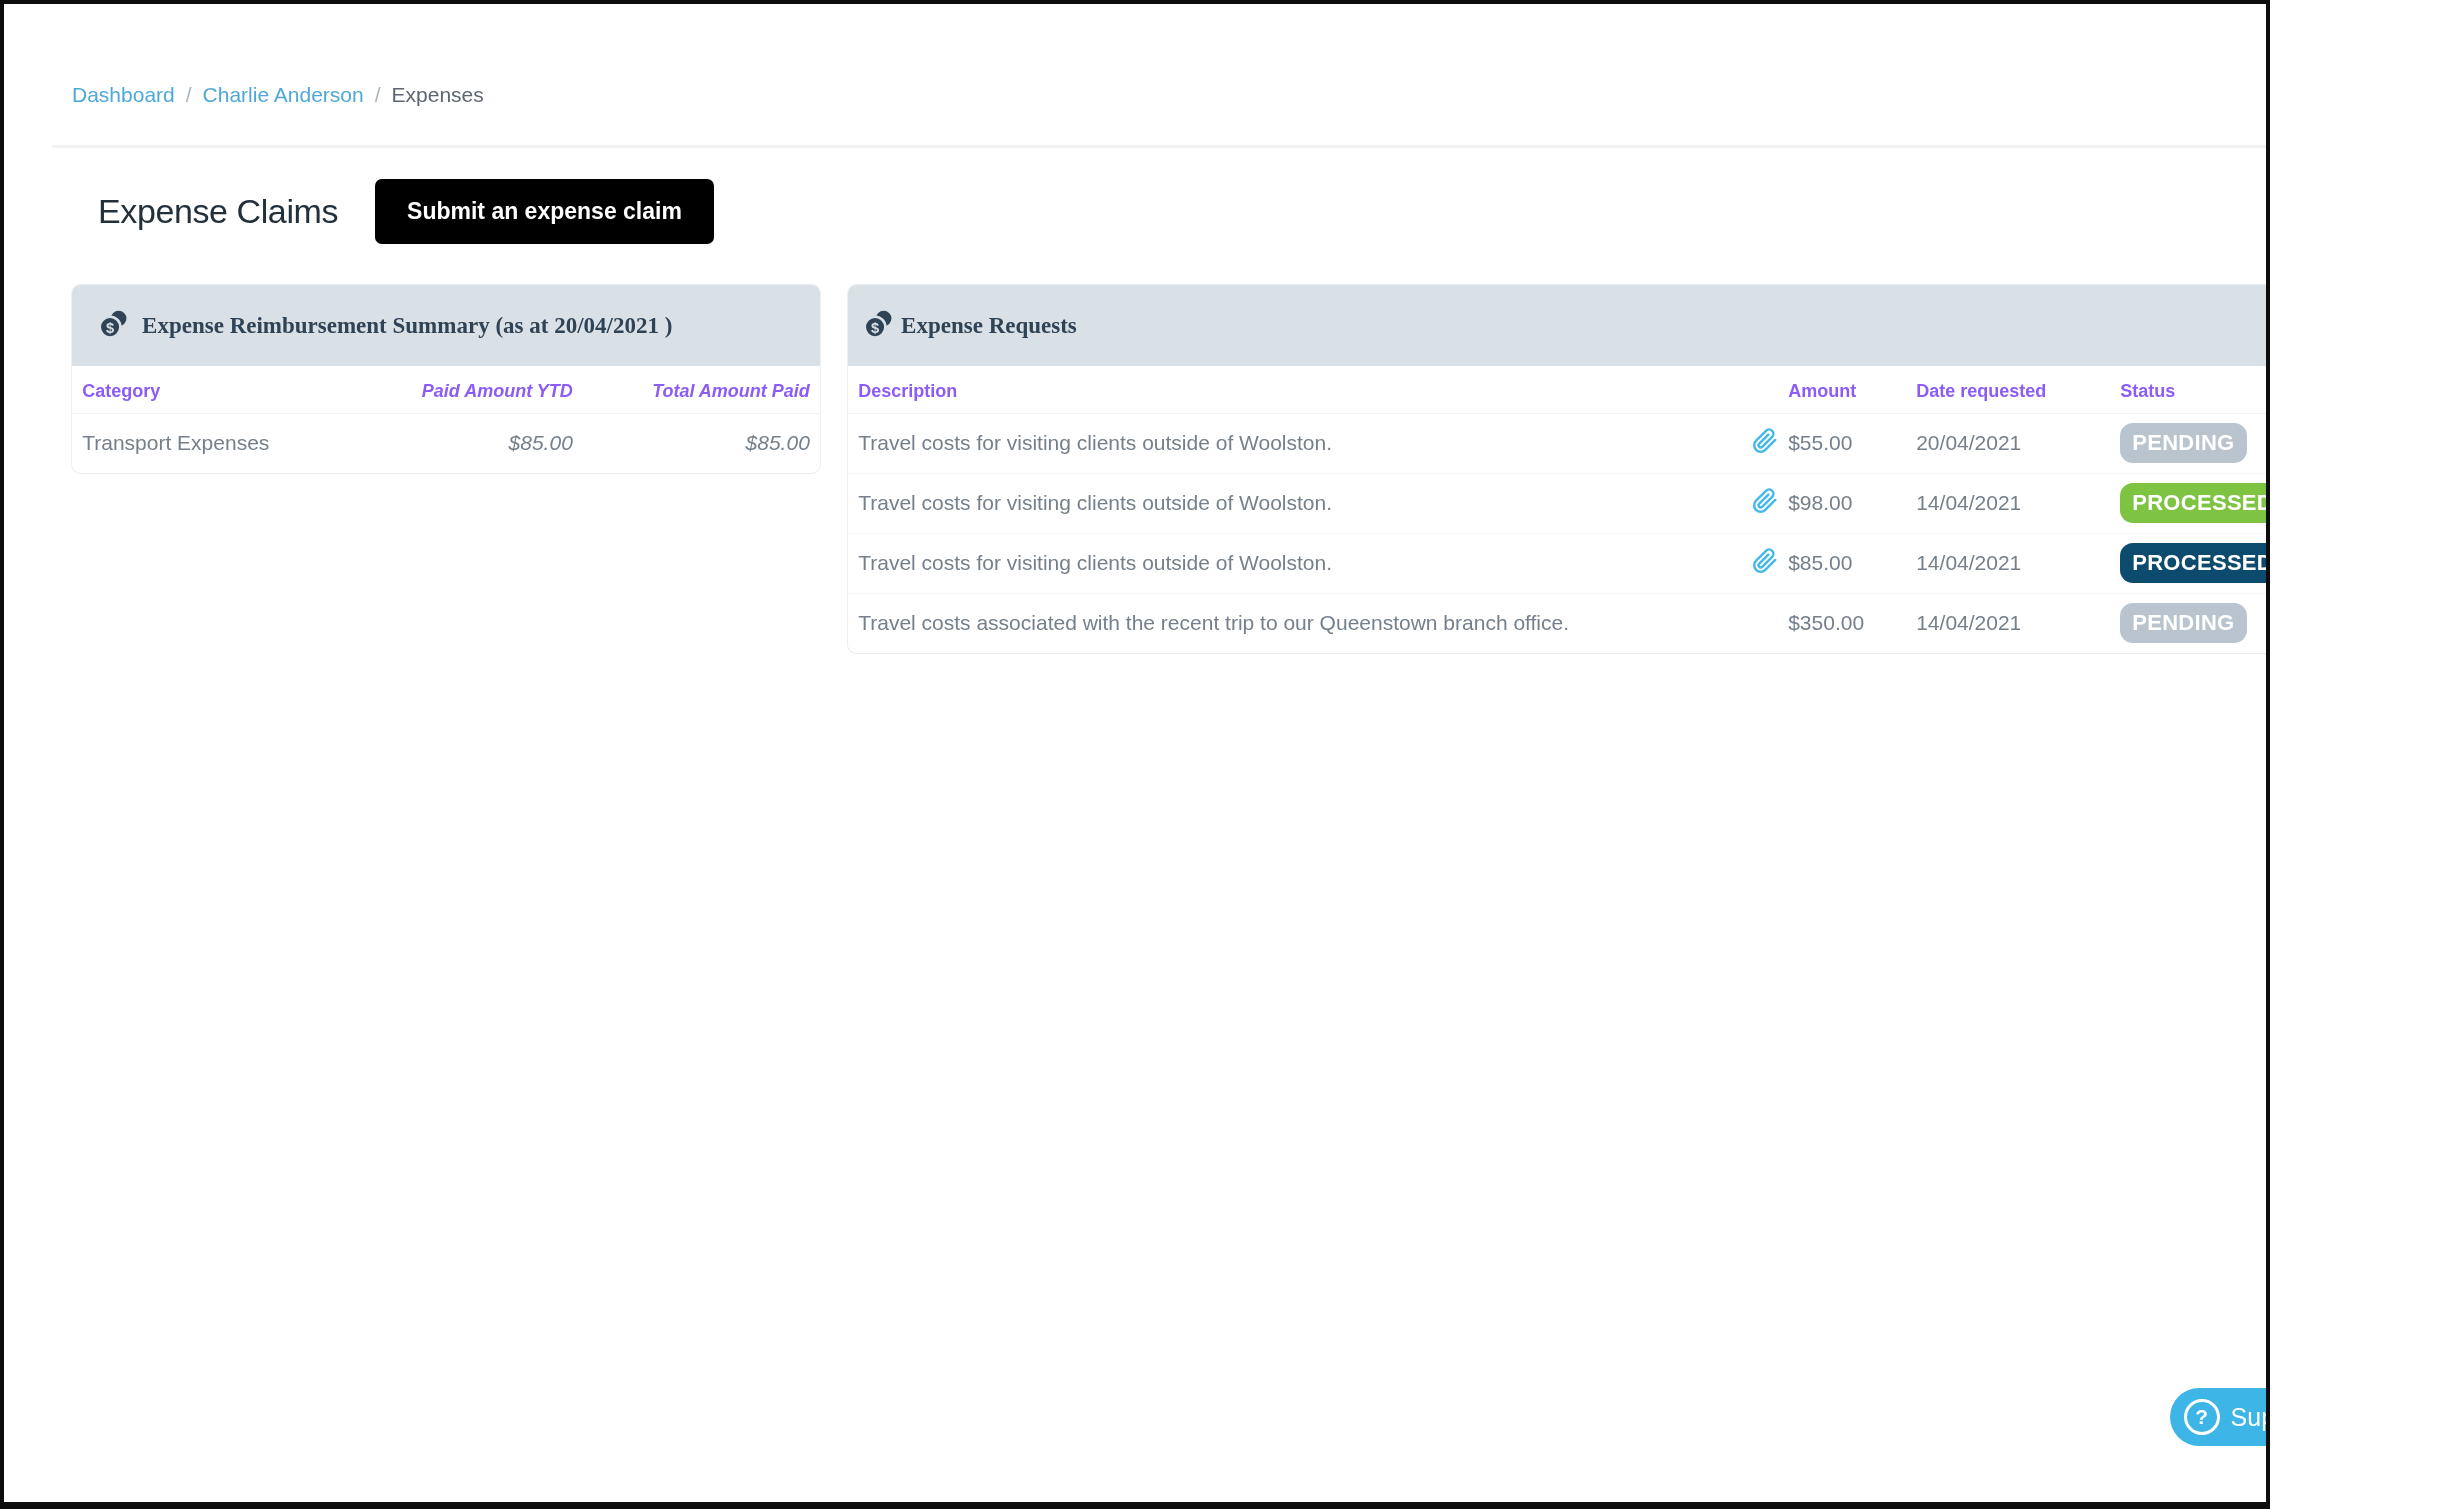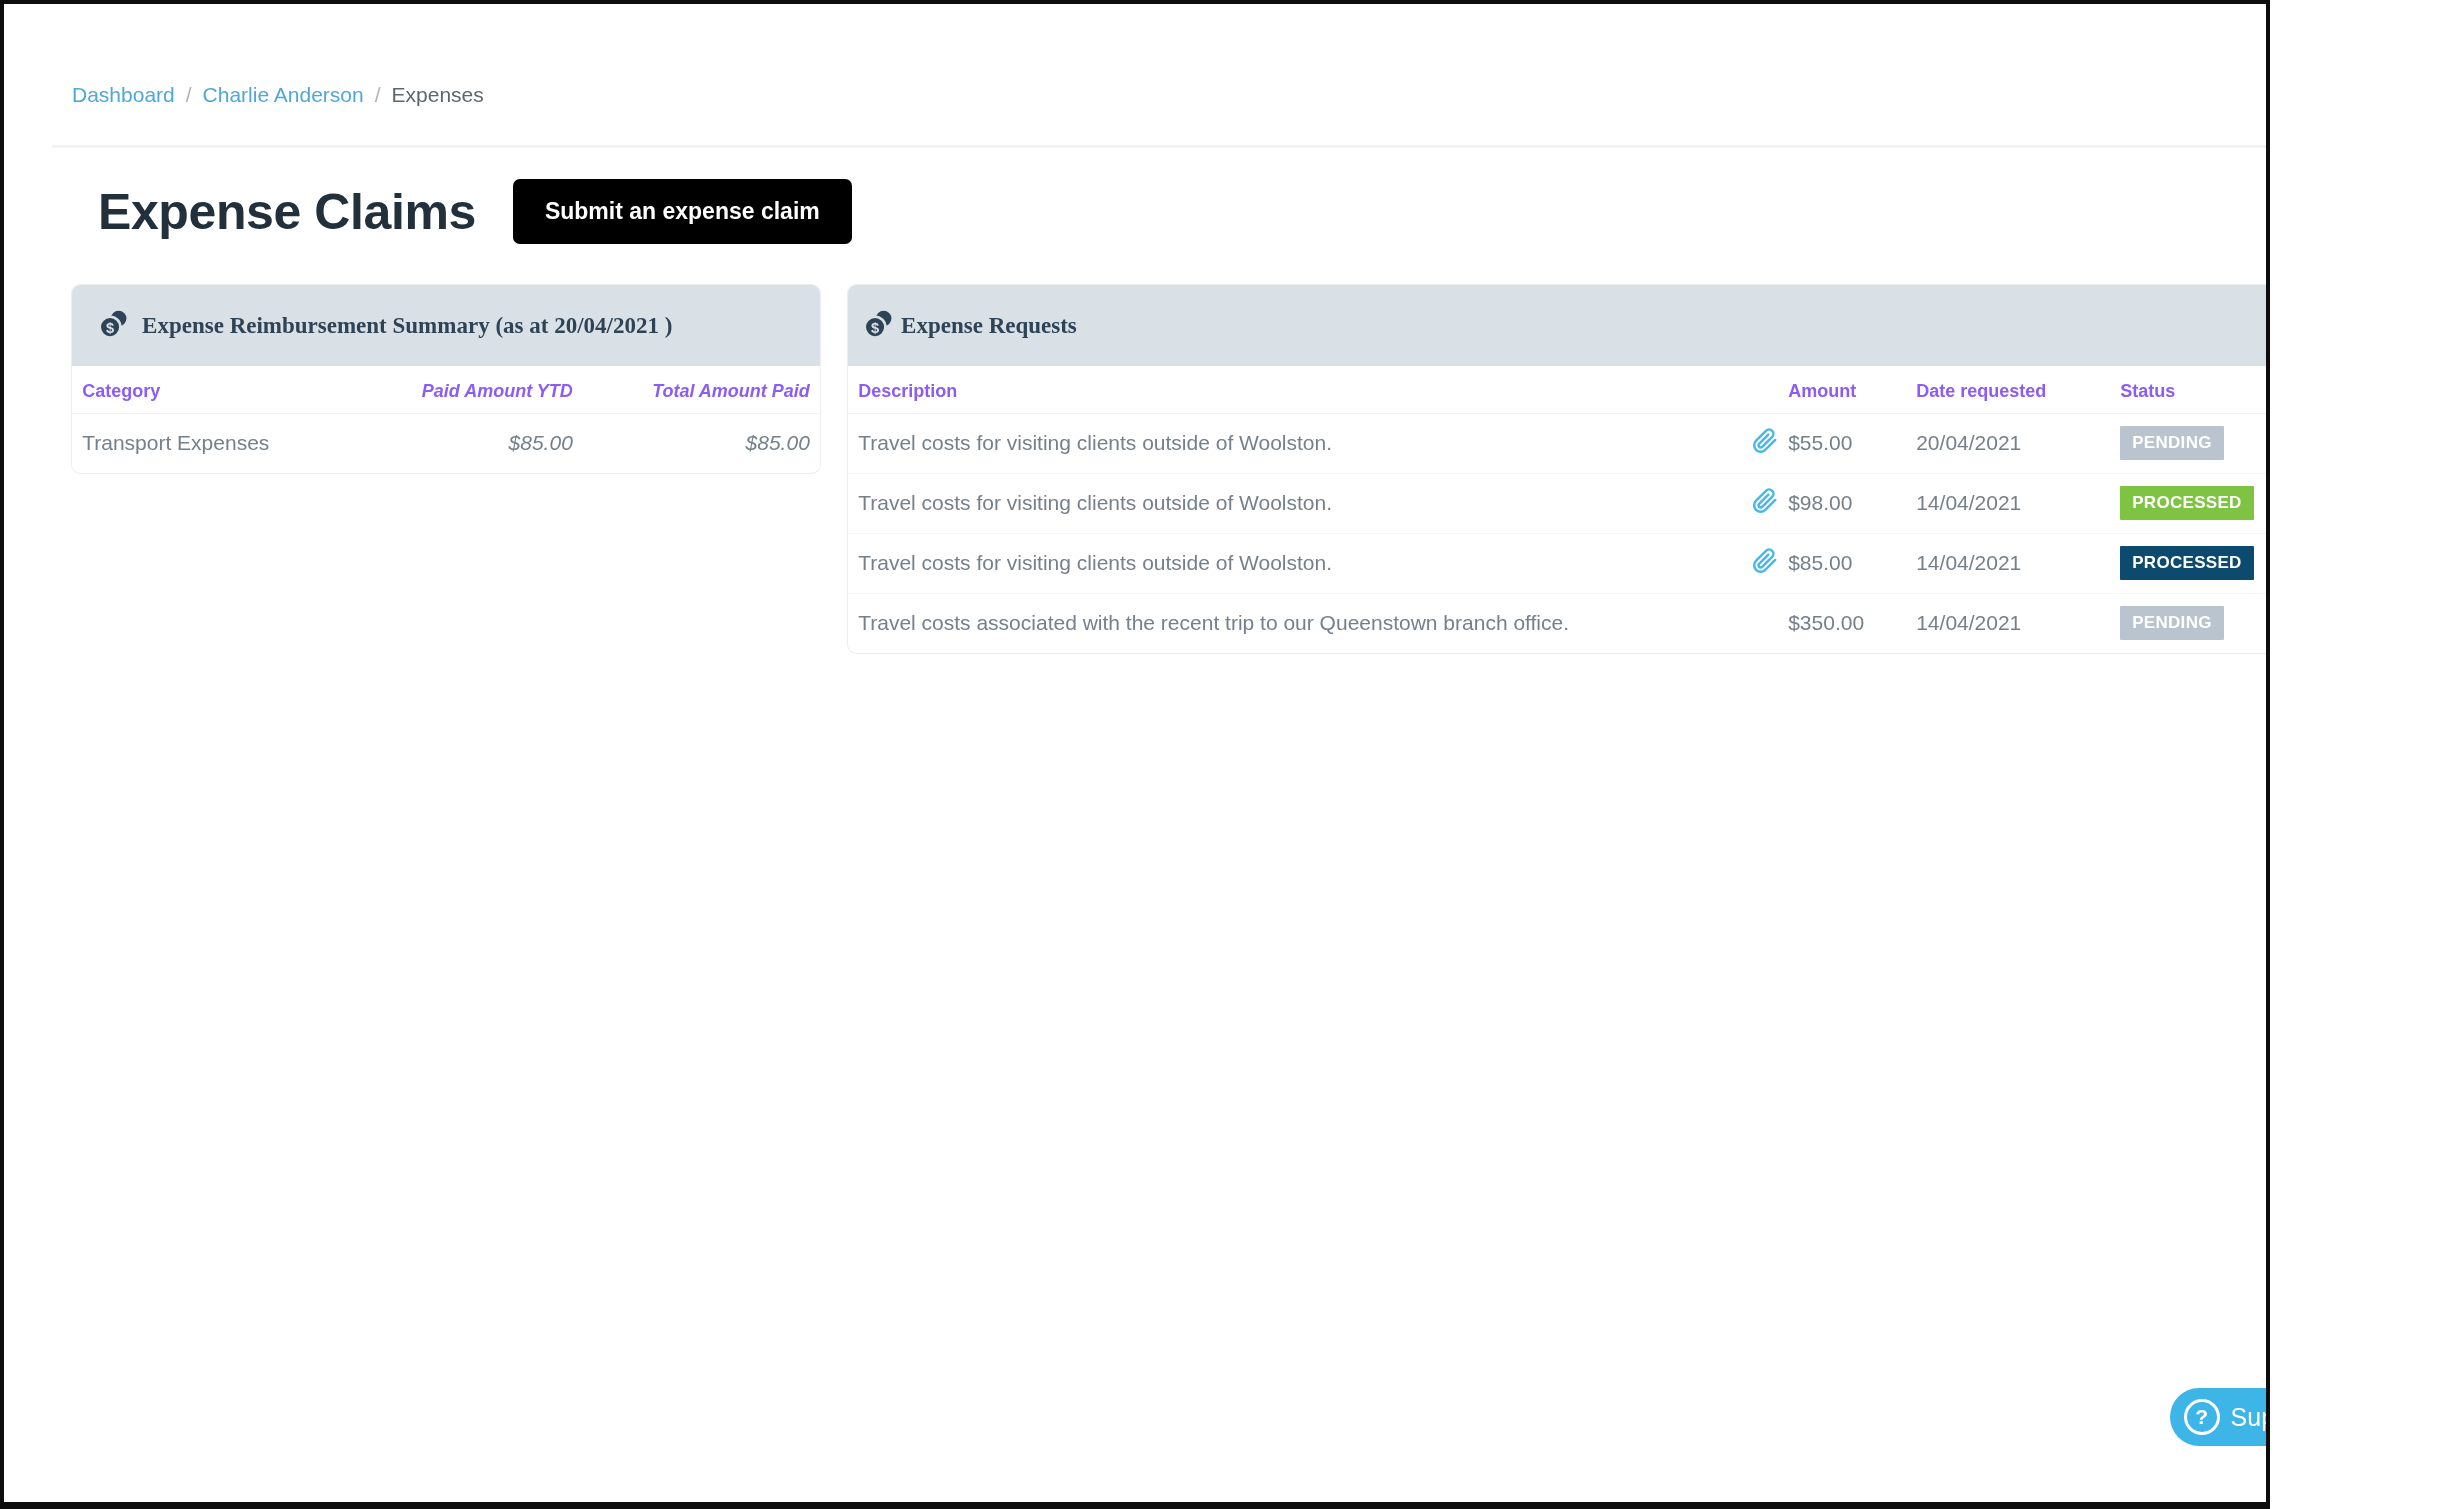--- a/index.html
+++ b/index.html
@@ -13,21 +13,21 @@
   
   .breadcrumb { position:absolute; left:68px; top:77px; display:flex; align-items:center; gap:11px;
     font-size:21px; line-height:27px; }
   .breadcrumb .link { color:#4fa8d8; text-decoration:none; cursor:pointer; }
   .breadcrumb .current { color:#5c6771; }
   .breadcrumb .crumb-sep { color:#a9b3bb; }
   .breadcrumb-divider { position:absolute; top:141px; left:48px; width:2341px; height:2.6px; background:#f1f2f2; }
 
   
   .title-row { position:absolute; left:94px; top:175px; display:flex; align-items:center; gap:37px; }
-  .page-title { font-size:50px; font-weight:bold; color:#22303c; letter-spacing:-0.4px; }
+  .page-title { font-size:34px; font-weight:normal; color:#22303c; letter-spacing:-0.4px; }
   .submit-btn { height:65px; padding:0 32px; background:#000000; color:#ffffff; border:none;
     border-radius:6.8px; font-size:23px; font-weight:600; cursor:pointer;
     font-family:"Liberation Sans","DejaVu Sans",sans-serif; }
 
   
   .panel { position:absolute; top:281px; background:#ffffff; border-radius:8.5px;
     box-shadow:0 0 0 0.9px #eaedf0; }
   .summary-panel { left:68px; width:748px; }
   .requests-panel { left:844px; width:1518px; }
   .panel-header { height:81px; background:#dae1e6; border-radius:8.5px 8.5px 0 0;
@@ -41,22 +41,22 @@
   td { font-size:21px; color:#75808c; padding:0 10.2px; height:60px; vertical-align:middle;
     border-bottom:1.7px solid #f4f6f7; }
   tbody tr:last-child td { border-bottom:none; }
   th.num, td.num { text-align:right;font-style:italic; }
 
   
   td.attach-cell { padding:0; text-align:right; }
   td.actions-cell { padding:0 5.1px 0 0; }
   .actions-wrap { display:flex; align-items:center; gap:8.5px; justify-content:flex-start; }
 
-  .badge { display:inline-block; padding:6.8px 12px; border-radius:1px; color:#ffffff;
-    font-size:17px; font-weight:bold; letter-spacing:0.3px; }
+  .badge { display:inline-block; padding:6.8px 12px; border-radius:13px; color:#ffffff;
+    font-size:22px; font-weight:bold; letter-spacing:0.3px; }
 
   .icon-btn { background:transparent; border:5.1px solid transparent; border-radius:7.7px;
     cursor:pointer; display:inline-flex; align-items:center; justify-content:center;
     width:53px; height:53px; padding:0; }
   .icon-btn.trash-btn { width:44px; height:53px; border-width:0; }
   .icon-btn svg { display:block; }
 
   
   .support-btn { position:absolute; left:2166px; top:1384px; height:58px; border:none;
     border-radius:29px; background:#3db5e7; color:#ffffff; display:flex; align-items:center;

